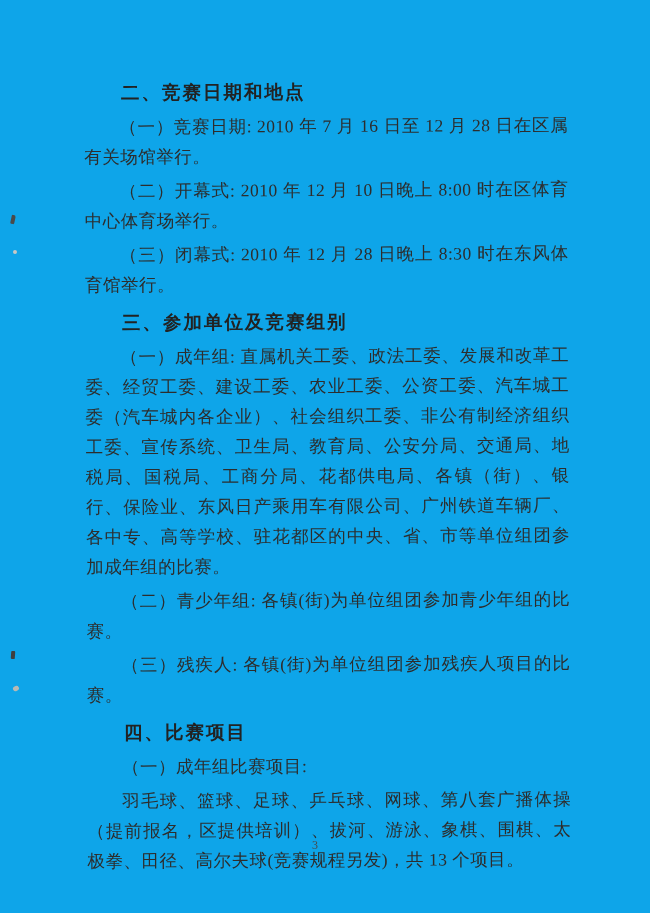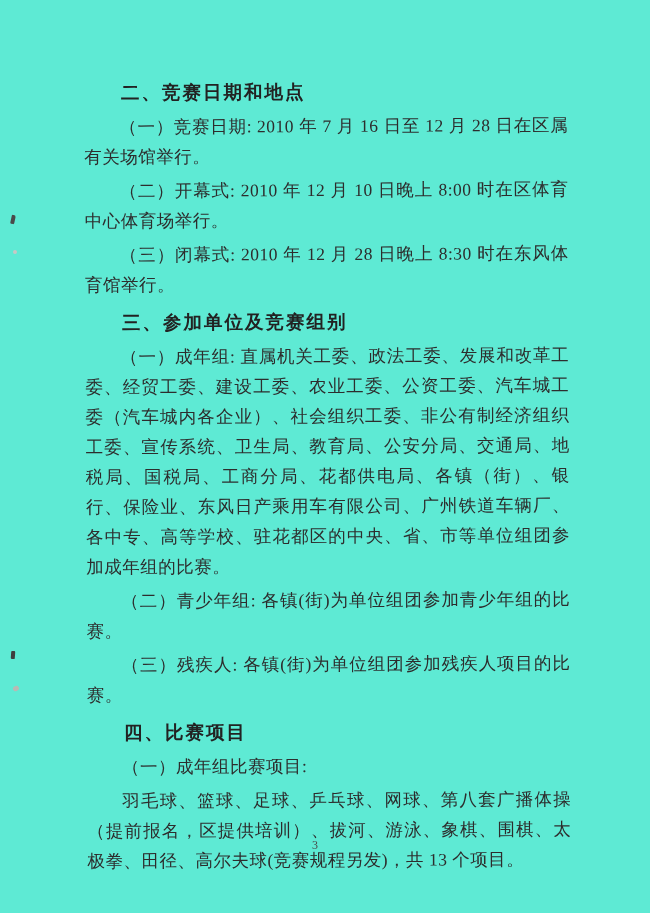--- a/index.html
+++ b/index.html
@@ -9,21 +9,21 @@
   body {
     width: 650px;
     height: 913px;
     background: #fbfbf9;
     font-family: "Liberation Serif", "DejaVu Serif", serif;
   }
   .page {
     position: relative;
     width: 650px;
     height: 913px;
-    background: #5eead4;
+    background: #0ea5e9;
     overflow: hidden;
     color: #2d2d2d;
   }
   .content {
     position: absolute;
     top: 77px;
     left: 84px;
     right: 82px;
     transform: rotate(-0.25deg);
     transform-origin: top center;

